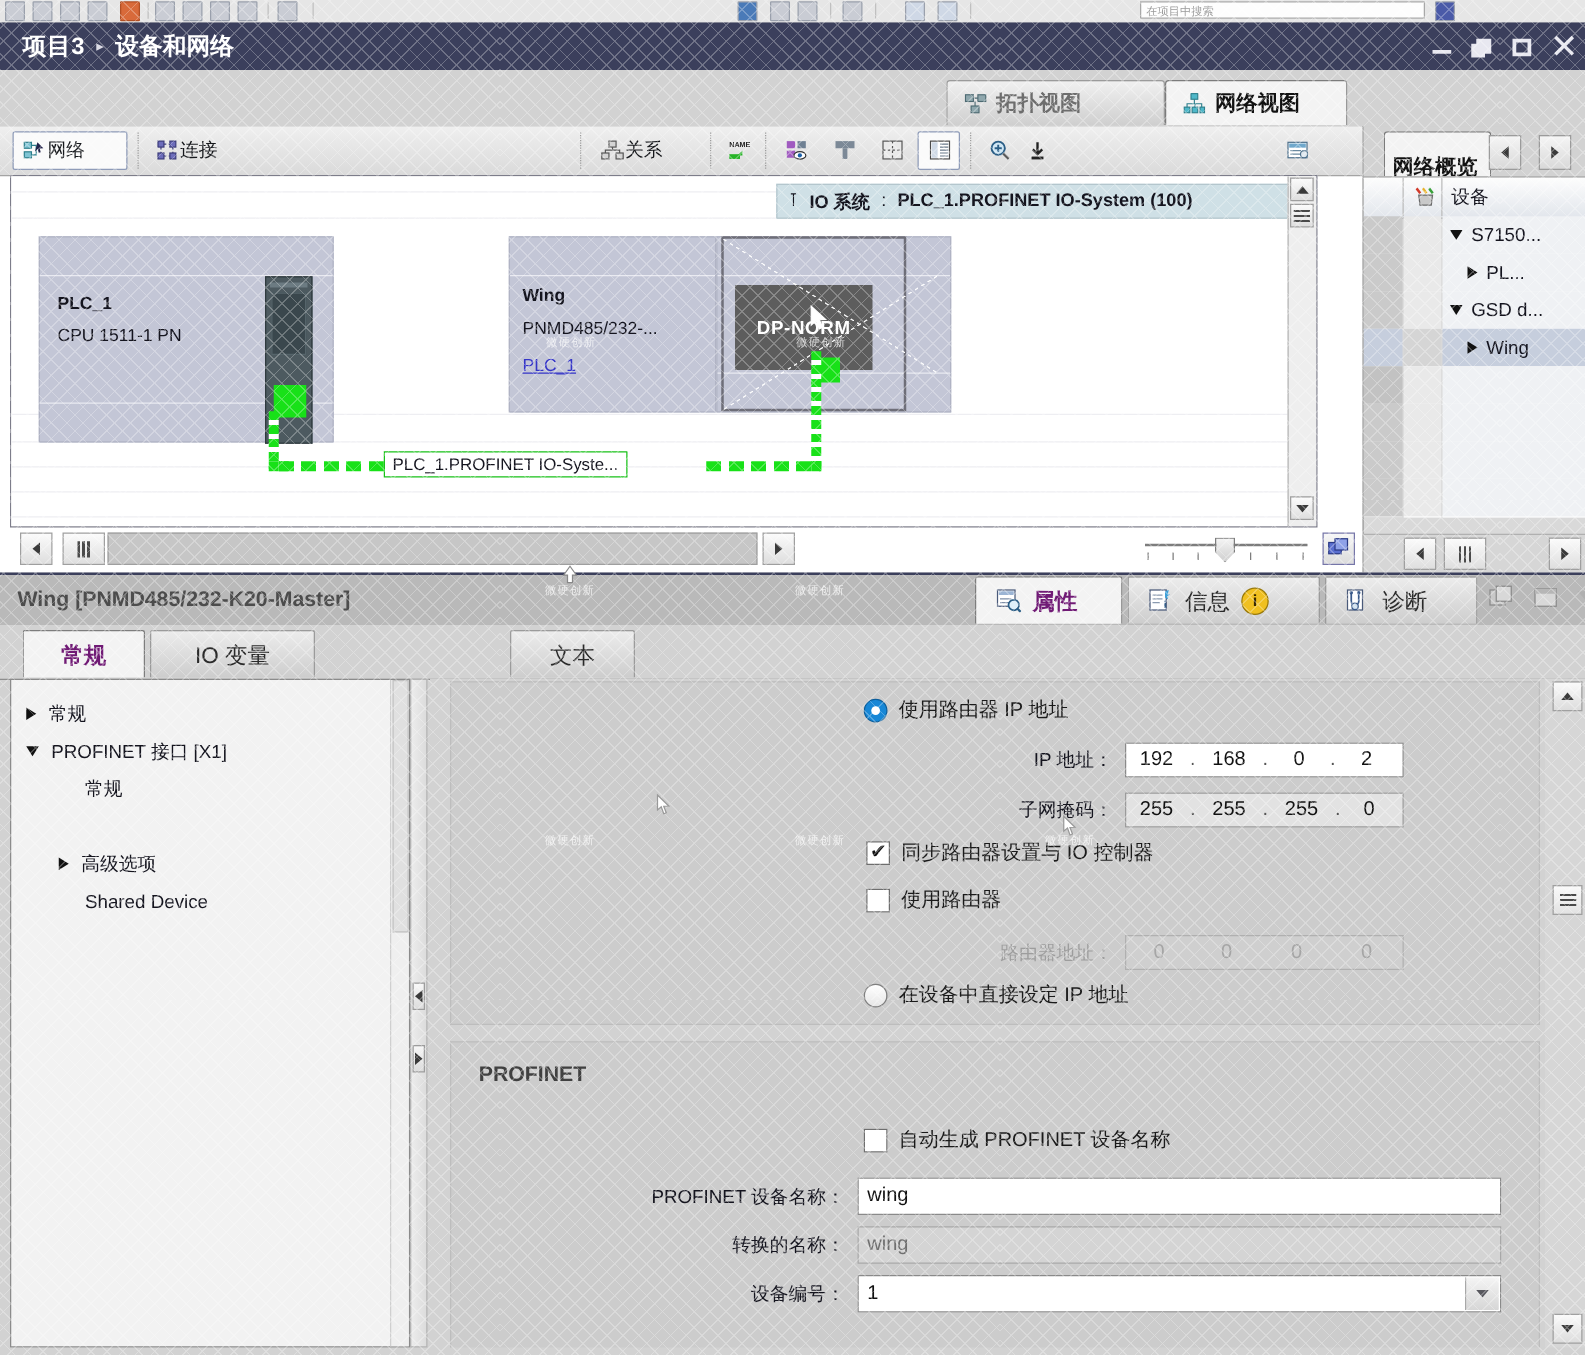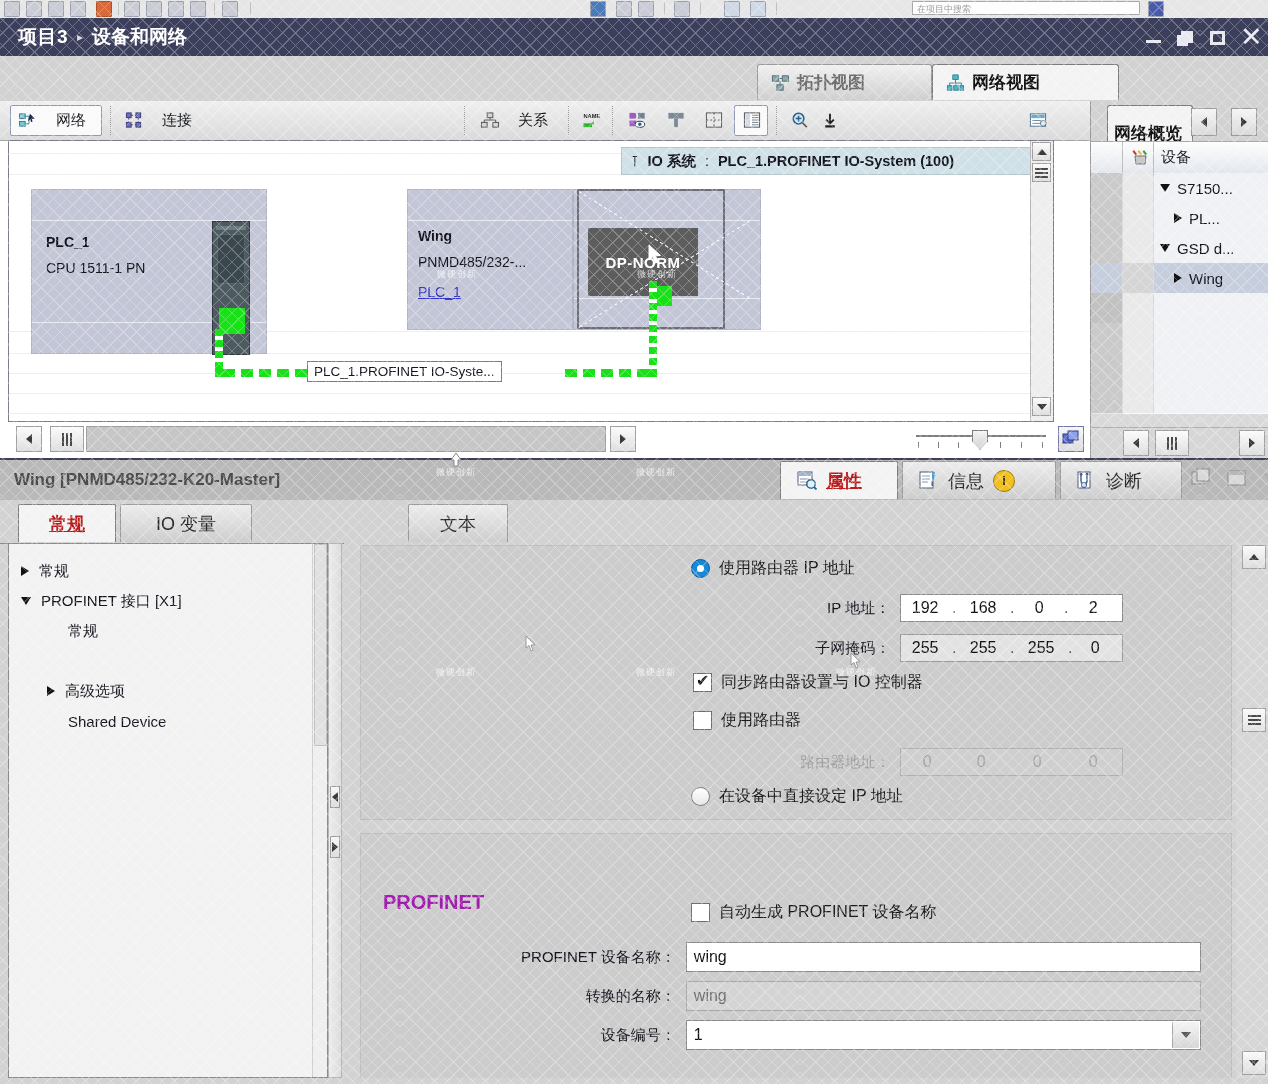--- a/index.html
+++ b/index.html
@@ -76,21 +76,21 @@
   .vicon { width:19px; height:18px; flex:none; }
 
   
   #toolbar2 {
     left:0; top:101px; width:1090px; height:39px;
     background:linear-gradient(#efefef,#dadada);
     border-bottom:1px solid #a4a4a4;
   }
   .tbtn {
     position:absolute; top:4px; height:31px;
-    display:flex; align-items:center; gap:18px;
+    display:flex; align-items:center; gap:0;
     padding:0 7px; box-sizing:border-box;
     font-size:15px; color:#16181c; cursor:pointer;
     border:1px solid transparent; border-radius:2px;
   }
   .tbtn.pressed { background:#fafafa; border:1px solid #8e9bb8; }
   .tdiv { position:absolute; top:5px; width:1px; height:29px;
           border-left:1px dotted #9d9d9d; }
   .ticon2 { width:20px; height:19px; flex:none; }
   #hmisel {
     position:absolute; left:208px; top:6px; width:248px; height:27px;
@@ -229,21 +229,21 @@
           border-top:2px solid #3b3f5c; box-sizing:border-box; }
   #insp-title { position:absolute; left:0; top:0; width:1268px; height:40px;
                 background:#b9b9b9; display:flex; align-items:center; }
   #insp-title .t { margin-left:14px; font-size:17px; font-weight:bold; color:#4c4c4c; }
   #insp-tabbar { position:absolute; left:0; top:40px; width:1268px; height:43px;
                  background:#d2d2d2; border-bottom:1px solid #8d8d8d; }
   .itab { position:absolute; top:4px; height:38px; padding:0 16px; box-sizing:border-box;
           background:linear-gradient(#ececec,#cdcdcd); border:1px solid #9b9b9b; border-bottom:none;
           border-radius:2px 2px 0 0; display:flex; align-items:center; gap:7px;
           font-size:18px; color:#2a2a2a; cursor:pointer; }
-  .itab.active { background:#f3f3f3; color:#b91c1c; font-weight:bold; border-color:#7d7d7d;text-decoration:underline; }
+  .itab.active { background:#f3f3f3; color:#701a75; font-weight:bold; border-color:#7d7d7d; }
   .itab .lbl { white-space:nowrap; }
 
   #insp-left { position:absolute; left:8px; top:83px; width:320px; height:535px;
                background:#f2f2f2; border:1px solid #8b8b8b; box-sizing:border-box; }
   .tnode { position:absolute; left:0; width:318px; height:30px; display:flex; align-items:center;
            font-size:15px; color:#14141e; cursor:pointer; }
   .tnode .sp { display:inline-block; flex:none; }
   .tnode .nm { padding:1px 3px; }
   .tnode.sel .nm { background:#c6cedd; }
   #ltscroll { position:absolute; right:0; top:0; width:14px; height:533px; background:#efefef; border-left:1px solid #cfcfcf;}
@@ -251,21 +251,21 @@
 
   #splitter { position:absolute; left:328px; top:83px; width:14px; height:535px;
               background:linear-gradient(90deg,#ececec,#dcdcdc); border:1px solid #b4b4b4; box-sizing:border-box;}
   #splitter .sb { position:absolute; left:1px; width:10px; height:22px;
                   background:linear-gradient(#f7f7f7,#dcdcdc); border:1px solid #9d9d9d; box-sizing:border-box;
                   display:flex; align-items:center; justify-content:center; cursor:pointer;}
 
   #insp-right { position:absolute; left:344px; top:83px; width:910px; height:535px;
                 background:#d2d2d2; overflow:hidden; }
   .group { position:absolute; background:#cccccc; border:1px solid #bdbdbd; box-sizing:border-box; }
-  .gtitle { position:absolute; font-size:20px; font-weight:bold; color:#a21caf;margin-top:41px; }
+  .gtitle { position:absolute; font-size:17px; font-weight:bold; color:#404040; }
 
   .frow { position:absolute; display:flex; align-items:center; }
   .flabel { font-size:15px; color:#14141e; text-align:right; }
   .flabel.dim { color:#9d9d9d; }
 
   .radio { width:19px;height:19px;border-radius:50%; background:linear-gradient(#ffffff,#e6e6e6);
            border:1px solid #7f7f7f; box-sizing:border-box; position:relative; flex:none; cursor:pointer;}
   .radio.on { background:#1787d6; border-color:#0b5e9c; }
   .radio.on:after { content:""; position:absolute; left:5px; top:5px; width:7px;height:7px;
                     border-radius:50%; background:#ffffff; }
@@ -352,21 +352,21 @@
 <div id="viewtabs" class="abs">
   <div class="vtab" style="left:757px; width:175px">
     <svg class="vicon" viewBox="0 0 20 20">
       <rect x="1" y="2" width="7" height="6" fill="#8fa7ad" stroke="#4d6a72"></rect>
       <rect x="12" y="2" width="7" height="6" fill="#8fa7ad" stroke="#4d6a72"></rect>
       <rect x="6" y="12" width="7" height="6" fill="#8fa7ad" stroke="#4d6a72"></rect>
       <path d="M9 5h3M9.5 8v4" stroke="#4d6a72" fill="none"></path>
     </svg>
     <span>拓扑视图</span>
   </div>
-  <div class="vtab active" style="left:932px; width:187px">
+  <div class="vtab active" style="left:932px; width:146px">
     <svg class="vicon" viewBox="0 0 20 20">
       <rect x="7" y="1" width="6" height="5" fill="#4fb8c9" stroke="#2d7f8c"></rect>
       <rect x="1" y="13" width="5" height="5" fill="#4fb8c9" stroke="#2d7f8c"></rect>
       <rect x="8" y="13" width="5" height="5" fill="#4fb8c9" stroke="#2d7f8c"></rect>
       <rect x="15" y="13" width="4" height="5" fill="#4fb8c9" stroke="#2d7f8c"></rect>
       <path d="M10 6v4M3.5 13v-3h13v3M10.5 10v3" stroke="#2d7f8c" fill="none"></path>
     </svg>
     <span>网络视图</span>
   </div>
 </div>

